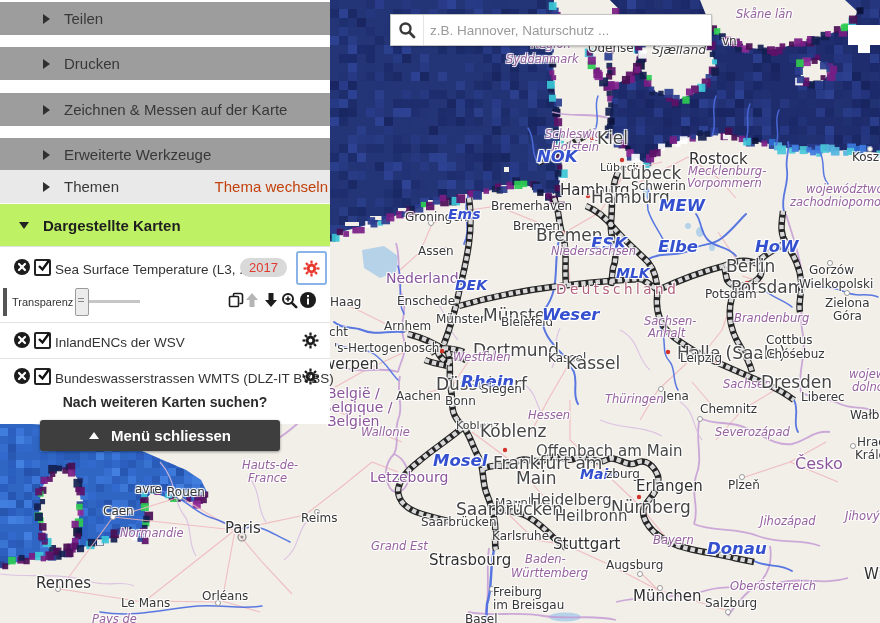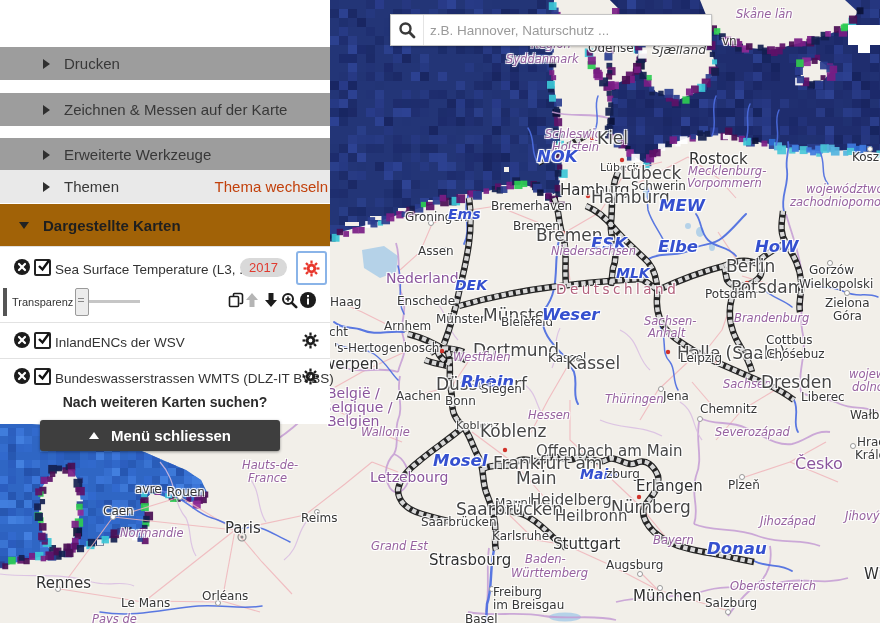--- a/index.html
+++ b/index.html
@@ -29,21 +29,21 @@
   .de-label{font-size:13.5px;color:#b2607c;letter-spacing:3.5px;}
   
   #sidebar{position:absolute;left:0;top:0;width:330px;height:424px;background:#fff;}
   .menu-row{position:absolute;left:0;width:330px;height:33px;background:#9d9d9d;
             display:flex;align-items:center;cursor:pointer;}
   .menu-row .tri{width:0;height:0;border-left:7px solid #2f2f2f;border-top:5px solid transparent;
             border-bottom:5px solid transparent;margin-left:43px;margin-right:14px;flex:0 0 auto;}
   .menu-row .mlabel{font-size:15px;color:#383838;}
   .menu-row.light{background:#e9e9e9;}
   .menu-row .action{margin-left:auto;margin-right:2px;font-size:15px;color:#c2410c;cursor:pointer;}
-  #layers-header{position:absolute;left:0;top:204px;width:330px;height:42px;background:#a16207;
+  #layers-header{position:absolute;left:0;top:204px;width:330px;height:42px;background:#bef264;
             display:flex;align-items:center;border-bottom:1px solid #e0e0e0;}
   #layers-header .tri-down{width:0;height:0;border-top:7px solid #222;border-left:5px solid transparent;
             border-right:5px solid transparent;margin-left:19px;margin-right:14px;}
   #layers-header .hlabel{font-size:15px;font-weight:bold;color:#1f1f1f;}
   .layer-row{position:absolute;left:0;width:330px;}
   .xicon{position:absolute;left:14px;width:16px;height:16px;cursor:pointer;}
   .cbox{position:absolute;left:34px;width:13px;height:13px;border:2px solid #222;border-radius:2px;
         background:#fff;cursor:pointer;}
   .cbox svg{position:absolute;left:0px;top:-3px;overflow:visible;}
   .lname{position:absolute;left:55px;font-size:13.5px;color:#333;white-space:nowrap;}
@@ -1990,20 +1990,24 @@
     <div id="search-icon">
       <svg width="18" height="18" viewBox="0 0 18 18">
         <circle cx="7.5" cy="7.5" r="5" fill="none" stroke="#3a3a3a" stroke-width="2.4"></circle>
         <line x1="11.3" y1="11.3" x2="16" y2="16" stroke="#3a3a3a" stroke-width="2.8" stroke-linecap="round"></line>
       </svg>
     </div>
     <input type="text" placeholder="z.B. Hannover, Naturschutz ..." style="">
   </div>
 
   <div id="sidebar">
+    <div class="menu-row" style="top:2px">
+      <span class="tri"></span>
+      <span class="mlabel">Teilen</span>
+    </div>
     <div class="menu-row" style="top:47px">
       <span class="tri"></span>
       <span class="mlabel">Drucken</span>
     </div>
     <div class="menu-row" style="top:93px">
       <span class="tri"></span>
       <span class="mlabel">Zeichnen &amp; Messen auf der Karte</span>
     </div>
     <div class="menu-row" style="top:138px">
       <span class="tri"></span>

